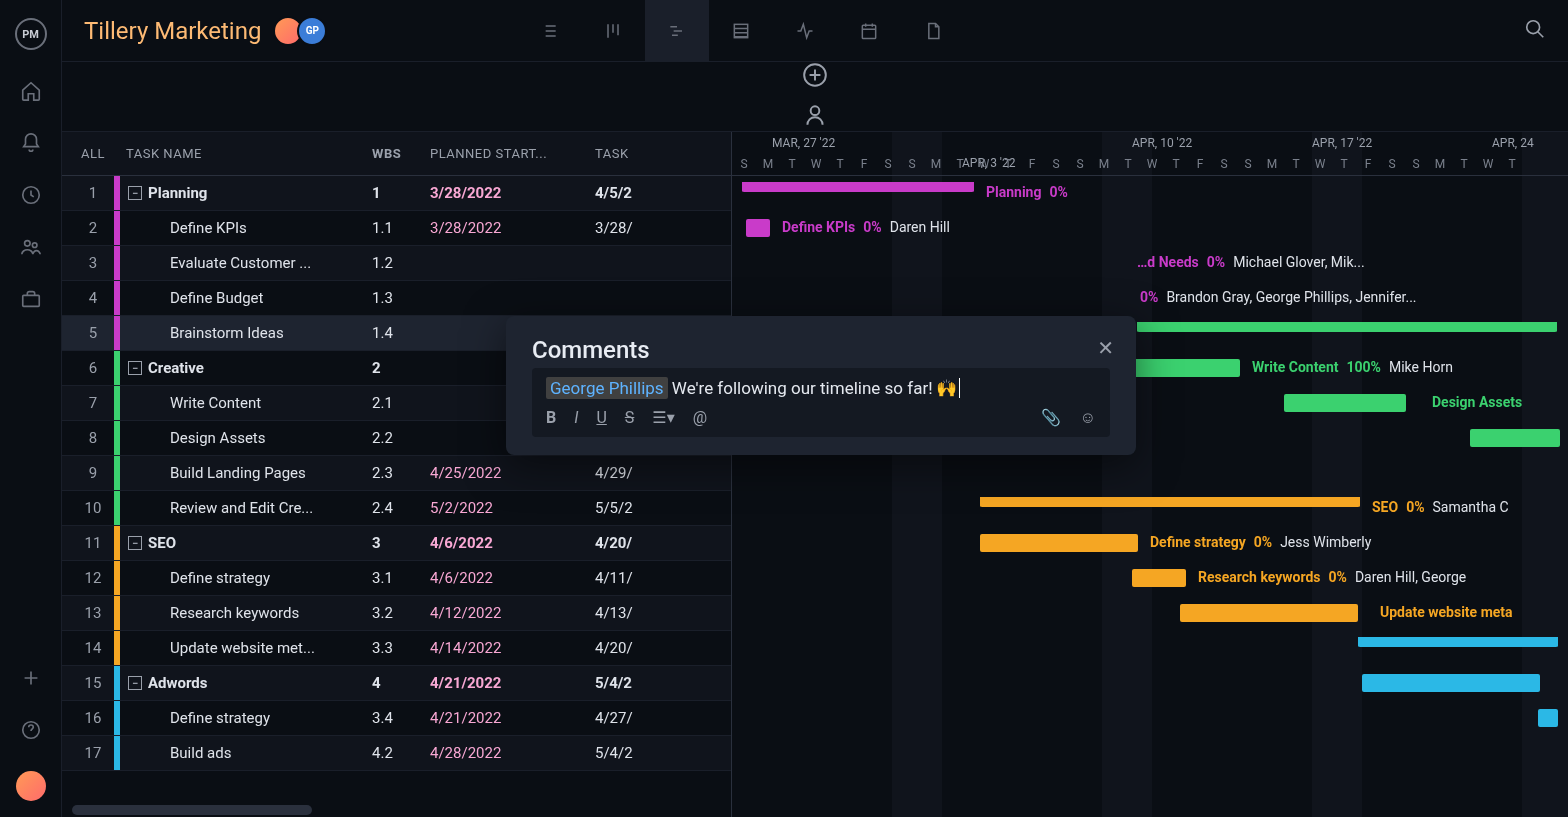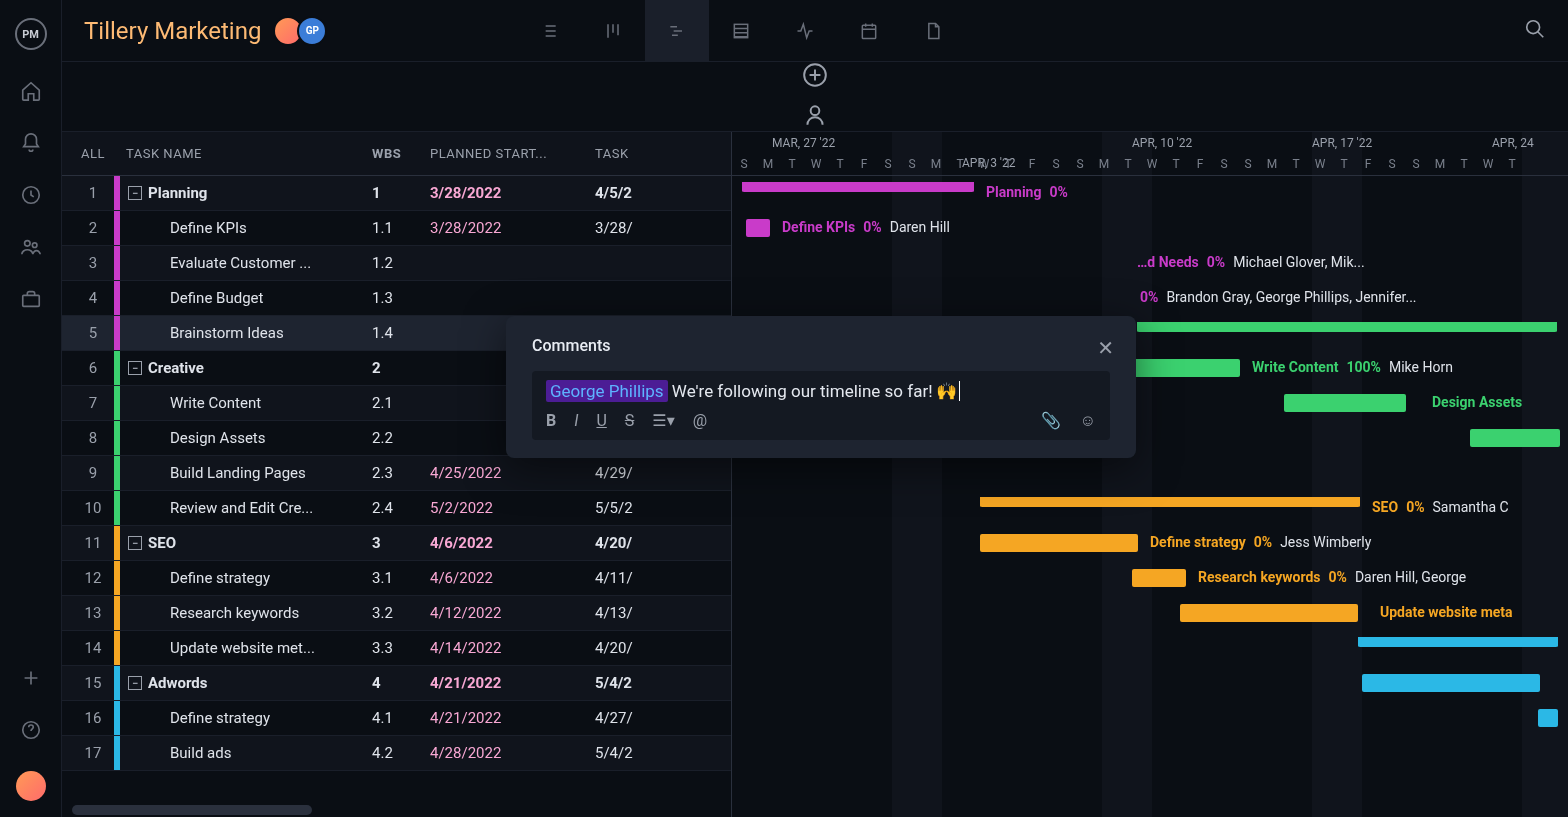--- a/index.html
+++ b/index.html
@@ -59,25 +59,25 @@
 .grw { height:35px; position:relative; border-bottom:1px solid transparent; }
 .tbar { position:absolute; top:8px; height:18px; border-radius:2px; }
 .tbar.summary { top:6px; height:10px; }
 .tbar.summary::before,.tbar.summary::after { content:''; position:absolute; top:0; width:0; height:0; border-top:10px solid currentColor; }
 .tbar.summary::before{ left:0; border-right:6px solid transparent;}
 .tbar.summary::after{ right:0; border-left:6px solid transparent;}
 .tlabel { position:absolute; top:8px; font-size:14px; white-space:nowrap; display:flex; gap:8px; }
 .tlabel .tn { font-weight:700; }
 .tlabel .as { color:#dfe3ea; }
 .popup { position:absolute; left:444px; top:184px; width:630px; background:#1e2430; border-radius:8px; padding:20px 26px 18px; box-shadow:0 10px 40px rgba(0,0,0,.5); z-index:100; }
-.popup h2 { font-size:16px; font-weight:500; color:#e8ecf3; margin-bottom:16px; }
+.popup h2 { font-size:24px; font-weight:500; color:#e8ecf3; margin-bottom:4px; }
 .popup .close { position:absolute; top:20px; right:22px; color:#9aa0ab; cursor:pointer; font-size:20px; }
 .popup .editor { background:#141922; border-radius:4px; padding:10px 14px; }
 .popup .editor .line { font-size:17px; color:#e4e8ef; margin-bottom:10px; }
-.popup .mention { background:#4c1d95; color:#5eb3ff; padding:1px 4px; border-radius:2px;margin-top:36px; }
+.popup .mention { background:#404040; color:#5eb3ff; padding:1px 4px; border-radius:2px;margin-top:36px; }
 .popup .tools { display:flex; gap:18px; align-items:center; color:#9aa0ab; }
 .popup .tools .sp { flex:1; }
 .popup .tools span { cursor:pointer; font-size:16px; }
 .scrollb { position:absolute; bottom:2px; left:10px; width:240px; height:10px; background:#2a303d; border-radius:5px; }
 svg { stroke:currentColor; fill:none; stroke-width:1.8; }
 </style>
 </head>
 <body>
 
 <div class="app">
@@ -493,21 +493,21 @@
     <div class="wbs">4</div>
     <div class="ps">4/21/2022</div>
     <div class="pe">5/4/2</div>
             </div>
             <div class="grow">
               <div class="num">16</div>
     <div class="bar" style="background:#2bb8e6"></div>
     <div class="nm ind">
                 <span>Define strategy</span>
               </div>
-    <div class="wbs">4.1</div>
+    <div class="wbs">3.4</div>
     <div class="ps">4/21/2022</div>
     <div class="pe">4/27/</div>
             </div>
             <div class="grow">
               <div class="num">17</div>
     <div class="bar" style="background:#2bb8e6"></div>
     <div class="nm ind">
                 <span>Build ads</span>
               </div>
     <div class="wbs">4.2</div>

